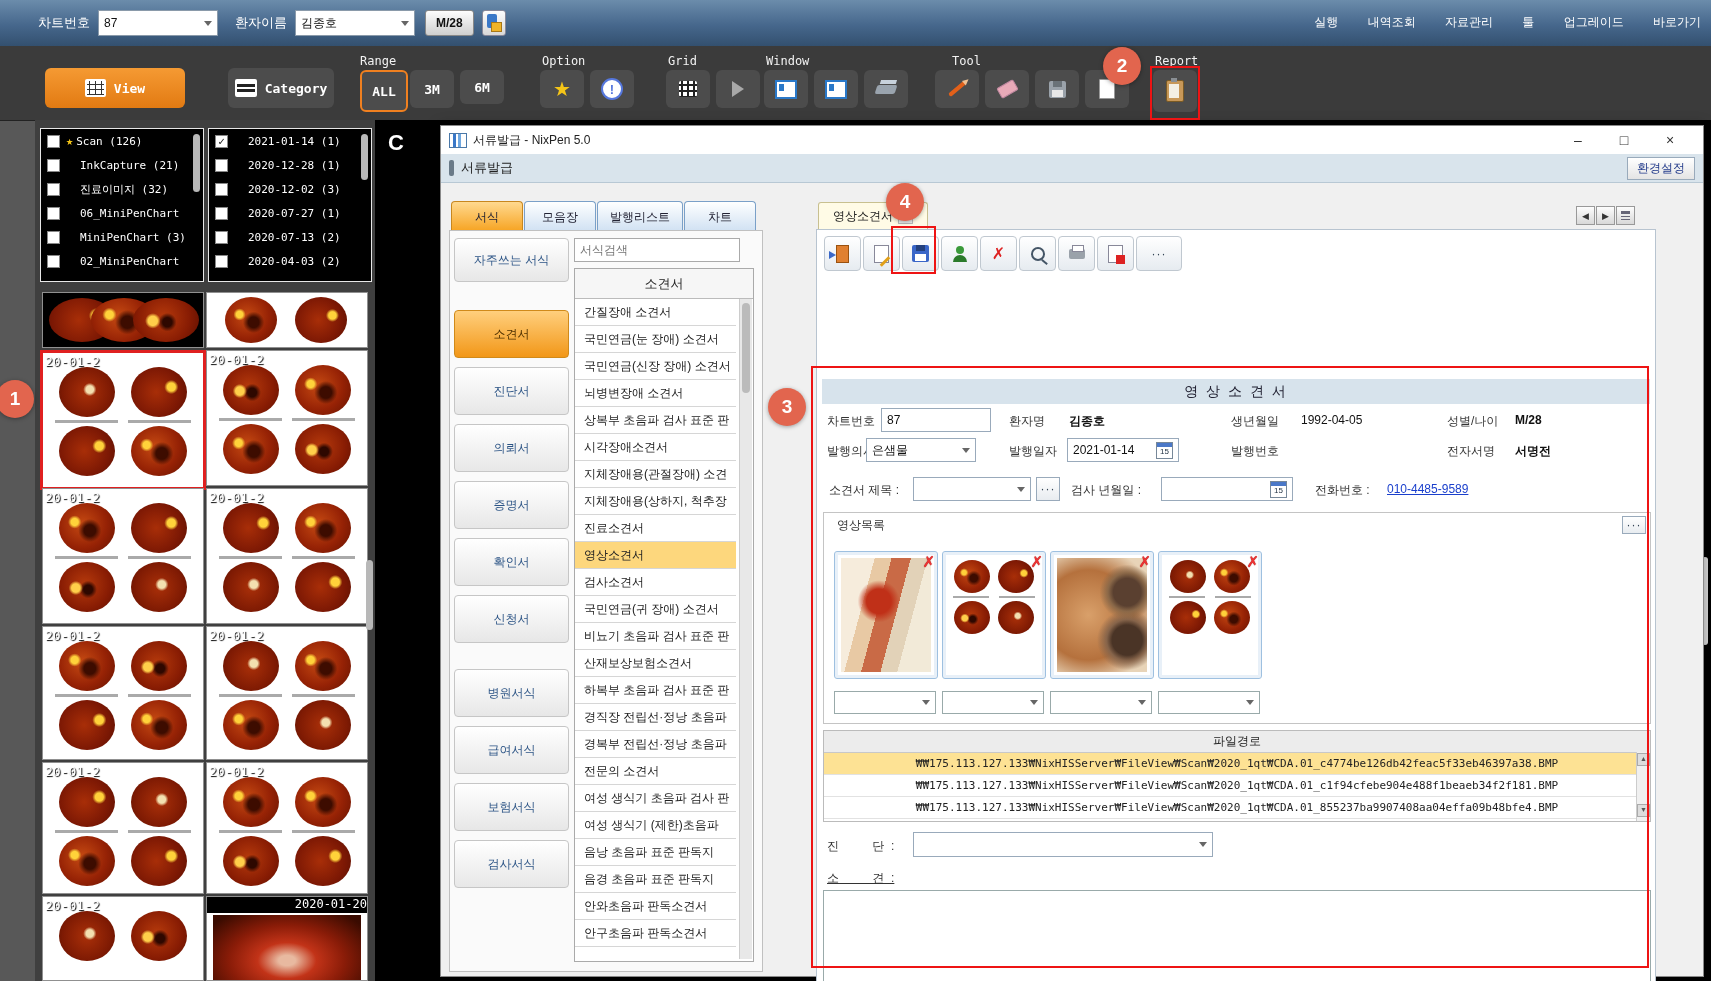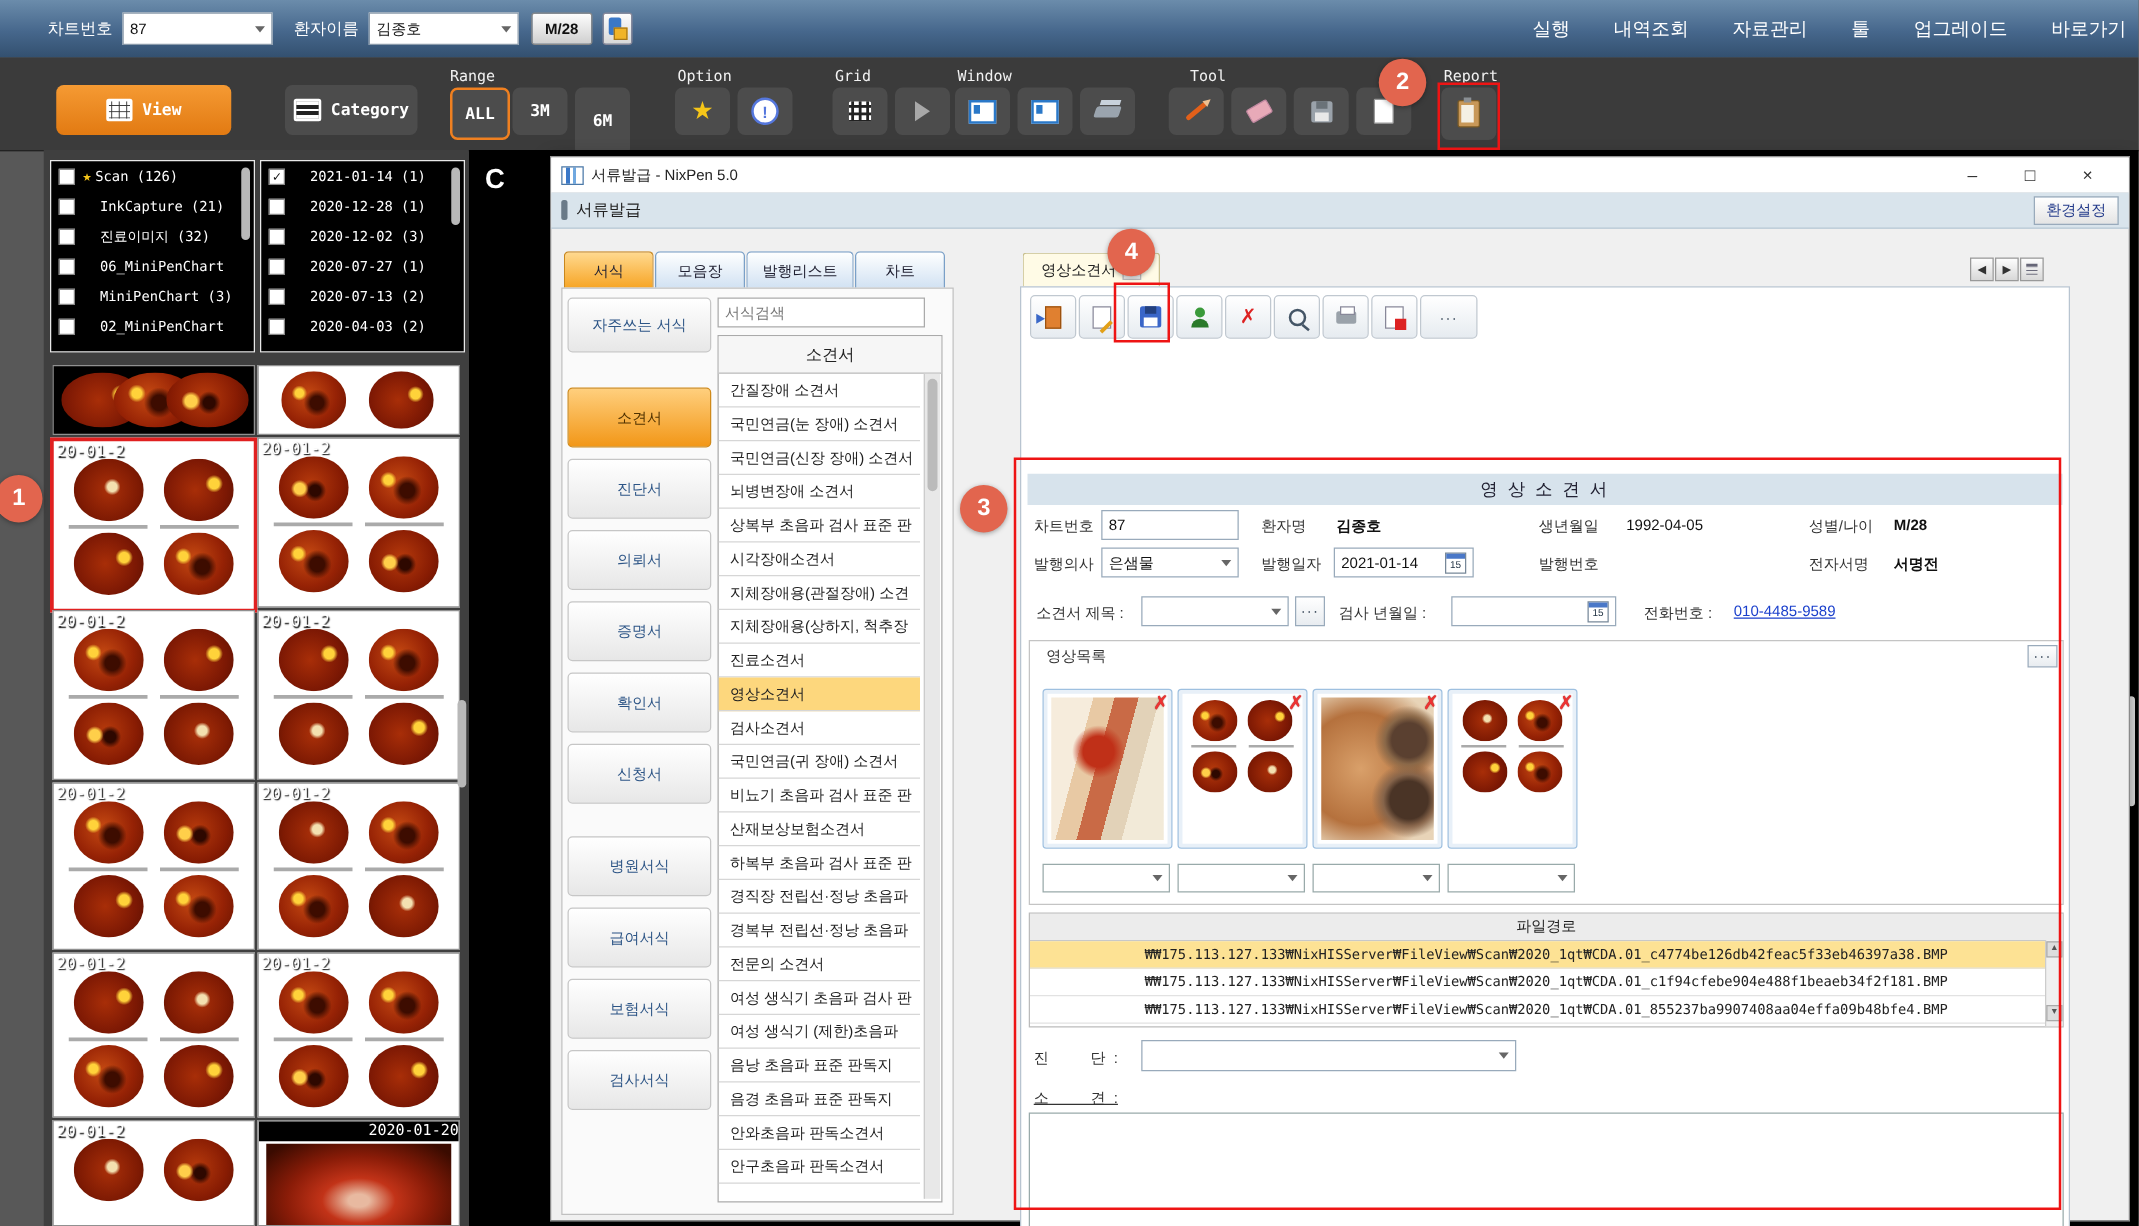--- a/index.html
+++ b/index.html
@@ -13,21 +13,21 @@
   .topbar{left:0;top:0;width:1711px;height:46px;background:linear-gradient(#6b8cab,#46678c 55%,#33506f);}
   .topbar .lbl{color:#fff;font-size:13px;}
   .tcombo{background:#fff;border:1px solid #8a9aaa;height:24px;display:flex;align-items:center;
           justify-content:space-between;padding:0 5px;font-size:12px;color:#111;}
   .carr{width:0;height:0;border-left:4px solid transparent;border-right:4px solid transparent;border-top:5px solid #666;}
   .sexage{height:24px;background:linear-gradient(#fdfdfd,#cfcfcf);border:1px solid #888;border-radius:3px;
           font-size:12px;font-weight:bold;color:#111;padding:0 10px;}
   .phoneic{width:22px;height:24px;background:linear-gradient(#fdfdfd,#d8d8d8);border:1px solid #889;border-radius:3px;position:relative;}
   .phoneic:before{content:"";position:absolute;left:4px;top:3px;width:10px;height:14px;background:#3a78c8;border-radius:2px;}
   .phoneic:after{content:"";position:absolute;left:8px;top:11px;width:9px;height:8px;background:#f0b428;border:1px solid #a87818;}
-  .topmenu{color:#fff;font-size:15px;font-family:Liberation Mono, monospace;}
+  .topmenu{color:#fff;font-size:12px;}
   .topmenu span{margin-left:26px;cursor:default;}
 
   
   .toolbar{left:0;top:46px;width:1711px;height:74px;background:#3b3b3b;border-bottom:1px solid #222;}
   .seclab{position:absolute;color:#f2f2f2;font-size:12px;font-family:"DejaVu Sans Mono",monospace;}
   .tbtn{position:absolute;background:#4c4c4c;border-radius:6px;display:flex;align-items:center;justify-content:center;}
   .tbtn.txt{color:#fff;font-weight:bold;font-size:13px;font-family:"DejaVu Sans Mono",monospace;}
   .viewbtn{background:linear-gradient(#f59a33,#e27a12);}
   .rangesel{border:2px solid #f08020;}
   .gicon{width:17px;height:14px;background:#fff;border-radius:2px;
@@ -210,21 +210,21 @@
       <span class="gicon"></span>
       <span>View</span>
     </div>
     <div class="tbtn txt" style="left:228px;top:22px;width:106px;height:40px;gap:8px">
       <span class="caticon"></span>
       <span>Category</span>
     </div>
     <span class="seclab" style="left:360px;top:8px">Range</span>
     <div class="tbtn txt rangesel" style="left:360px;top:24px;width:44px;height:38px">ALL</div>
     <div class="tbtn txt" style="left:410px;top:24px;width:44px;height:38px">3M</div>
-    <div class="tbtn txt" style="left:460px;top:24px;width:44px;height:55px">6M</div>
+    <div class="tbtn txt" style="left:460px;top:24px;width:44px;height:34px">6M</div>
     <span class="seclab" style="left:542px;top:8px">Option</span>
     <div class="tbtn" style="left:540px;top:24px;width:44px;height:38px">
       <span class="star">★</span>
     </div>
     <div class="tbtn" style="left:590px;top:24px;width:44px;height:38px">
       <span class="infoic ctr">!</span>
     </div>
     <span class="seclab" style="left:668px;top:8px">Grid</span>
     <div class="tbtn" style="left:666px;top:24px;width:44px;height:38px">
       <span class="gridic"></span>
@@ -582,21 +582,21 @@
       <span class="fl" style="left:10px;top:183px">차트번호</span>
       <div class="inp" style="left:64px;top:178px;width:110px;height:24px">87</div>
       <span class="fl" style="left:192px;top:183px">환자명</span>
       <span class="fv" style="left:252px;top:183px">김종호</span>
       <span class="fl" style="left:414px;top:183px">생년월일</span>
       <span class="fv" style="left:484px;top:183px;font-weight:normal">1992-04-05</span>
       <span class="fl" style="left:630px;top:183px">성별/나이</span>
       <span class="fv" style="left:698px;top:183px">M/28</span>
 
       <span class="fl" style="left:10px;top:213px">발행의사</span>
-      <div class="inp cmb" style="left:64px;top:208px;width:110px;height:24px">
+      <div class="inp cmb" style="left:49px;top:208px;width:110px;height:24px">
         <span>은샘물</span>
         <span class="carr"></span>
       </div>
       <span class="fl" style="left:192px;top:213px">발행일자</span>
       <div class="inp" style="left:250px;top:208px;width:112px;height:24px;justify-content:space-between">
         <span>2021-01-14</span>
         <span class="calic">15</span>
       </div>
       <span class="fl" style="left:414px;top:213px">발행번호</span>
       <span class="fl" style="left:630px;top:213px">전자서명</span>

